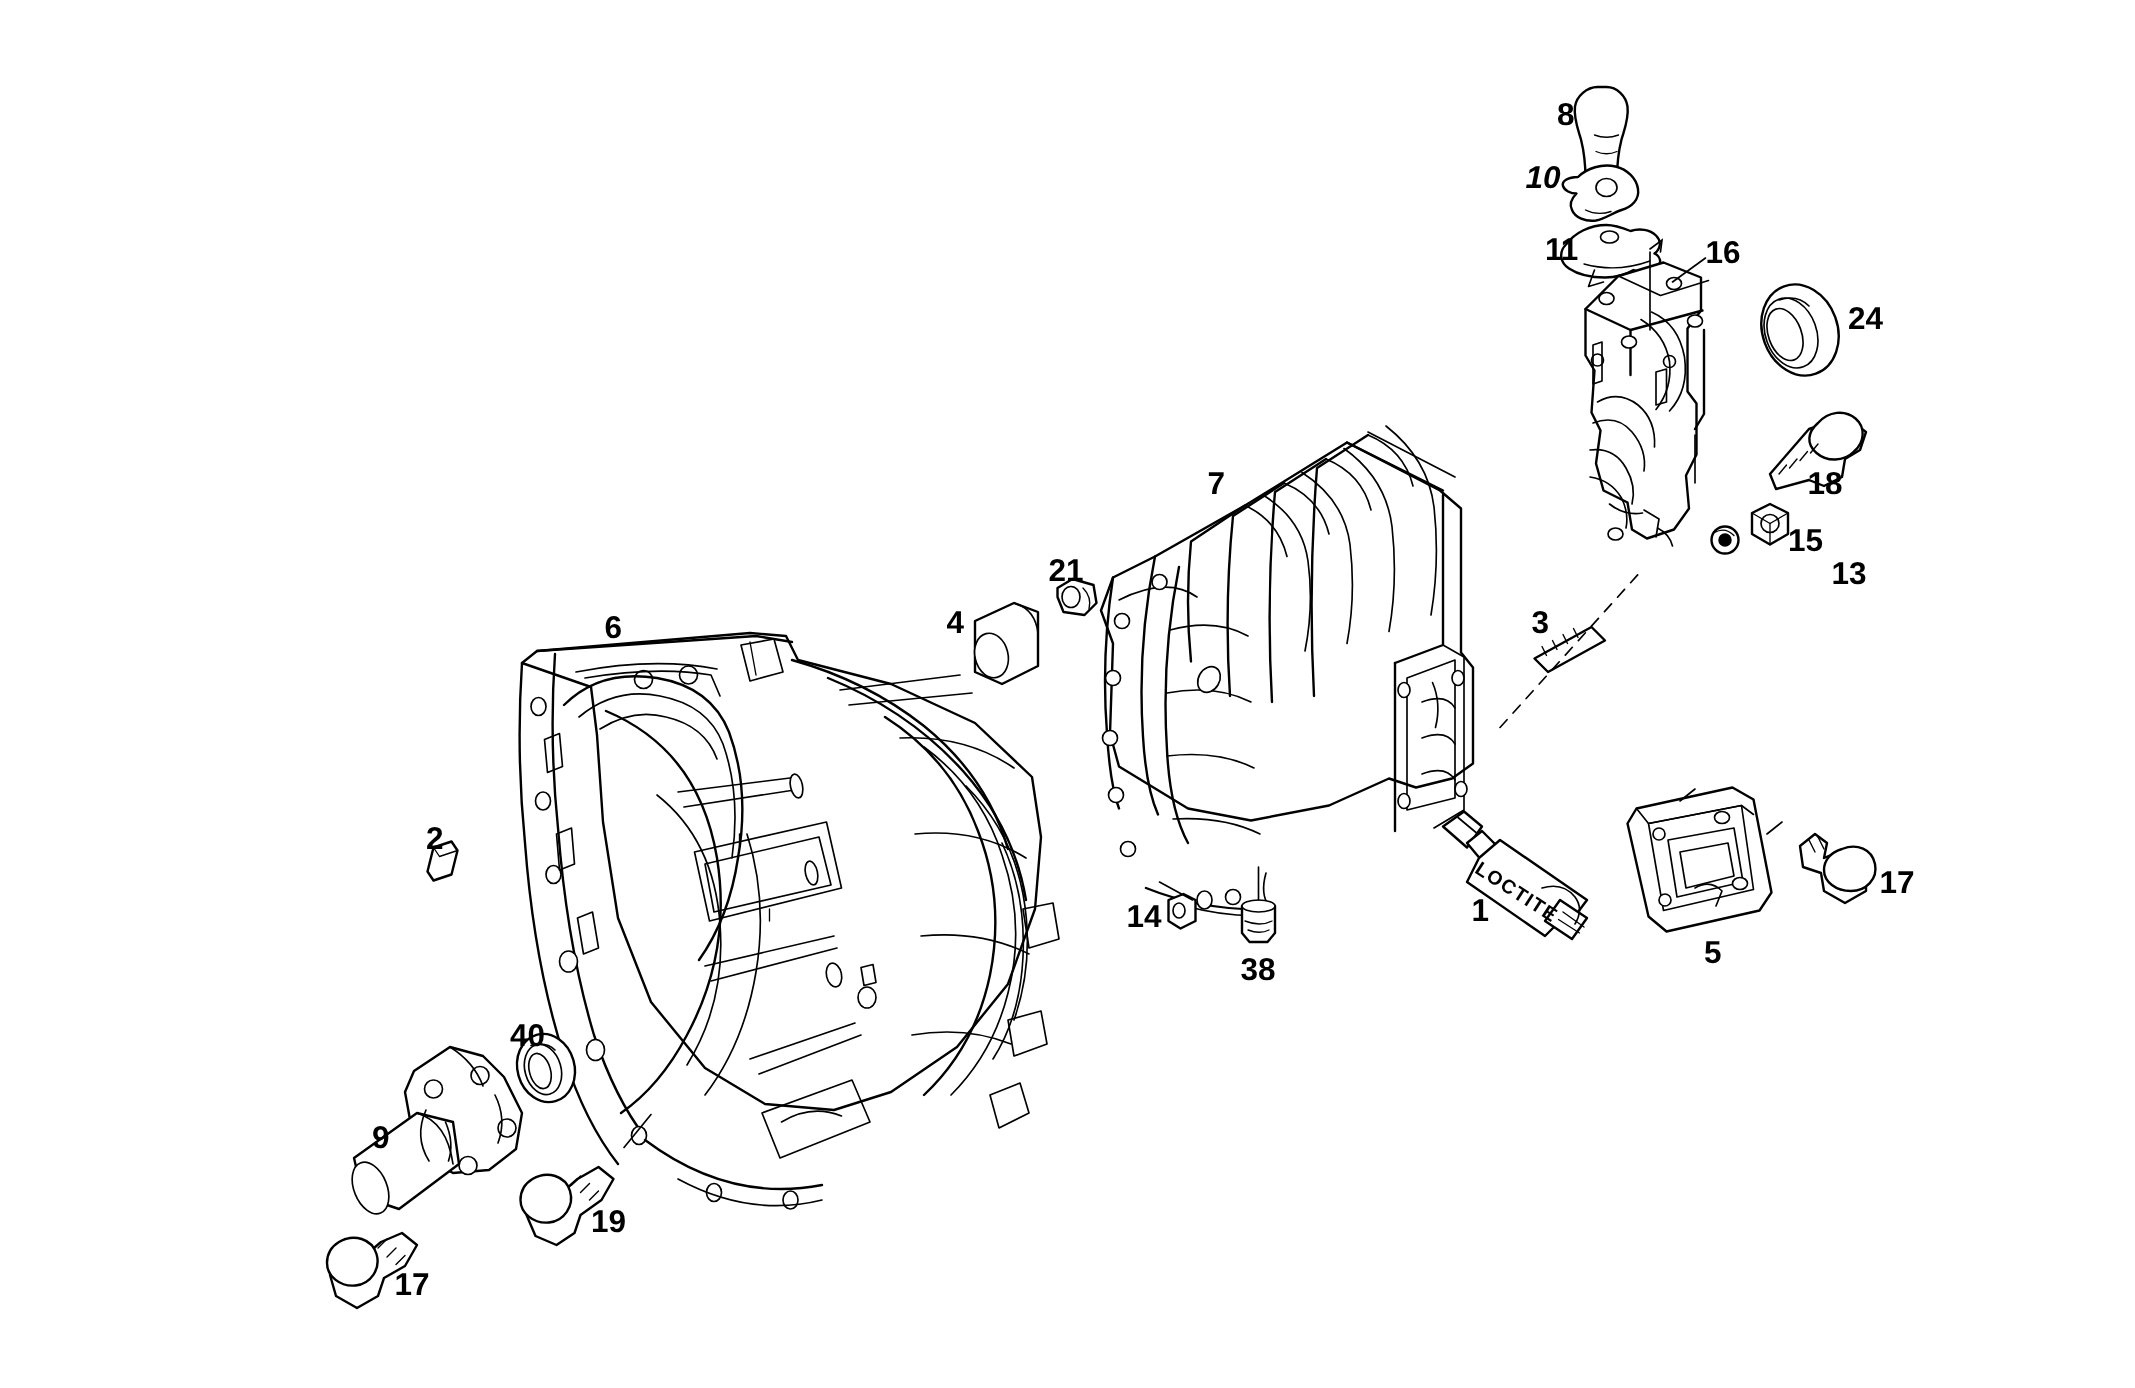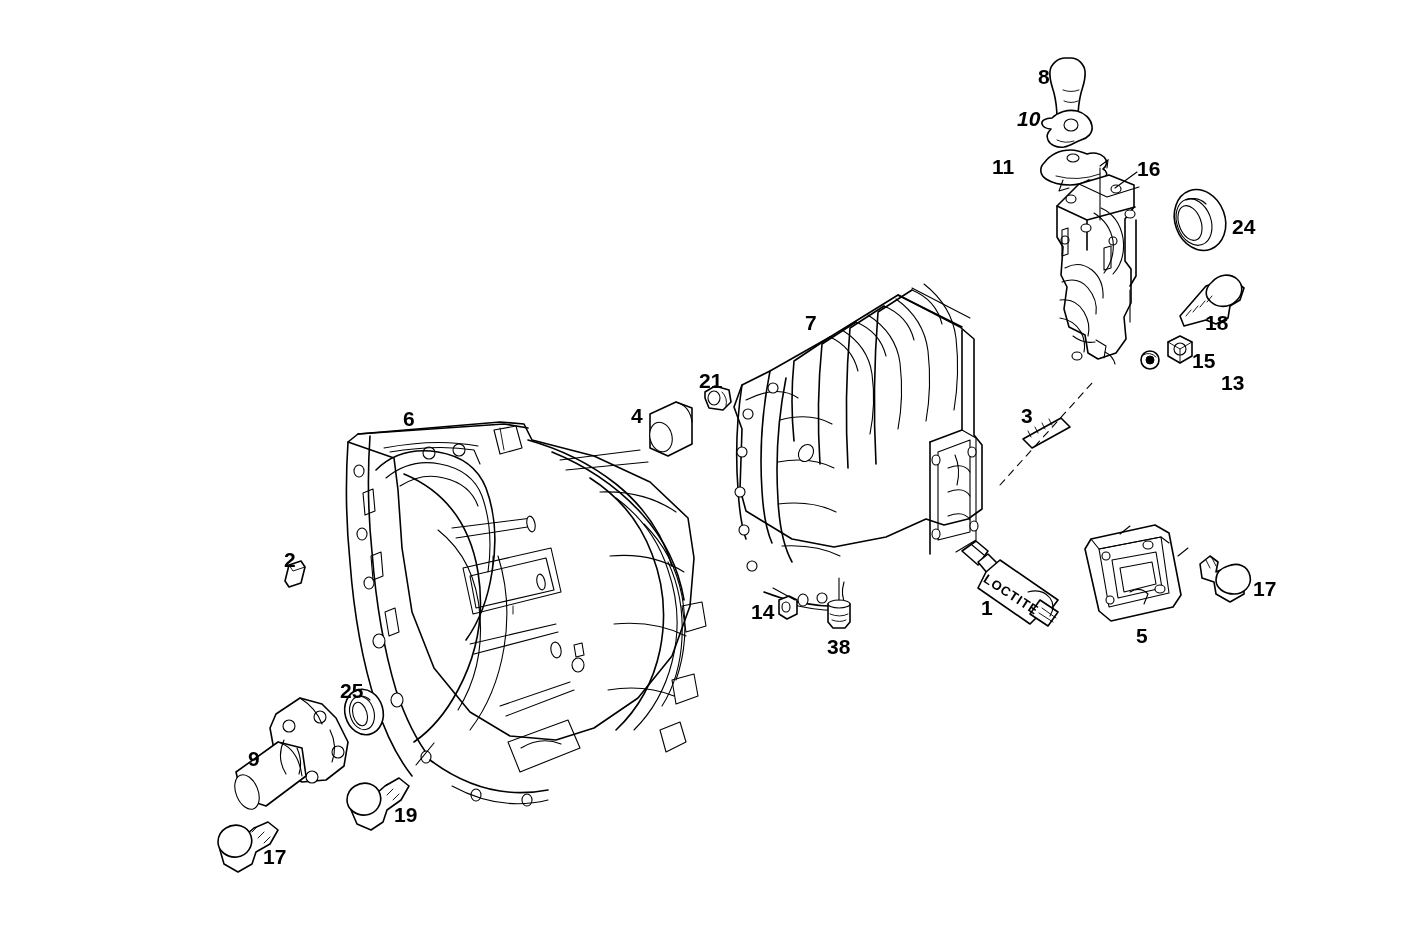--- a/index.html
+++ b/index.html
@@ -459,30 +459,30 @@
 
   <div class="callout" style="left:981px;  top:597px;">1</div>
   <div class="callout" style="left:284px;  top:549px;">2</div>
   <div class="callout" style="left:1021px; top:405px;">3</div>
   <div class="callout" style="left:631px;  top:405px;">4</div>
   <div class="callout" style="left:1136px; top:625px;">5</div>
   <div class="callout" style="left:403px;  top:408px;">6</div>
   <div class="callout" style="left:805px;  top:312px;">7</div>
   <div class="callout" style="left:1038px; top:66px;">8</div>
   <div class="callout" style="left:1017px; top:108px;font-style:italic;">10</div>
-  <div class="callout" style="left:992px;  top:156px;">11</div>
+  <div class="callout" style="left:1030px;  top:156px;">11</div>
   <div class="callout" style="left:1137px; top:158px;">16</div>
   <div class="callout" style="left:1221px; top:372px;">13</div>
   <div class="callout" style="left:751px;  top:601px;text-align:center;">14</div>
   <div class="callout" style="left:1192px; top:350px;">15</div>
   <div class="callout" style="left:1253px; top:578px;">17</div>
   <div class="callout" style="left:263px; top:846px;">17</div>
   <div class="callout" style="left:1205px; top:312px;text-align:right;">18</div>
   <div class="callout" style="left:394px;  top:804px;">19</div>
   <div class="callout" style="left:699px;  top:370px;">21</div>
   <div class="callout" style="left:827px;  top:636px;">38</div>
-  <div class="callout" style="left:1232px; top:202px;margin-top:14px;">24</div>
-  <div class="callout" style="left:340px;  top:680px;">25</div>
+  <div class="callout" style="left:1232px; top:202px;">24</div>
+  <div class="callout" style="left:340px;  top:680px;">40</div>
   <div class="callout" style="left:248px;  top:748px;">9</div>
 
   <div class="tube-label" style="left:985px; top:570px; transform: rotate(33deg);">LOCTITE</div>
 
 </div>
 
 </body></html>

